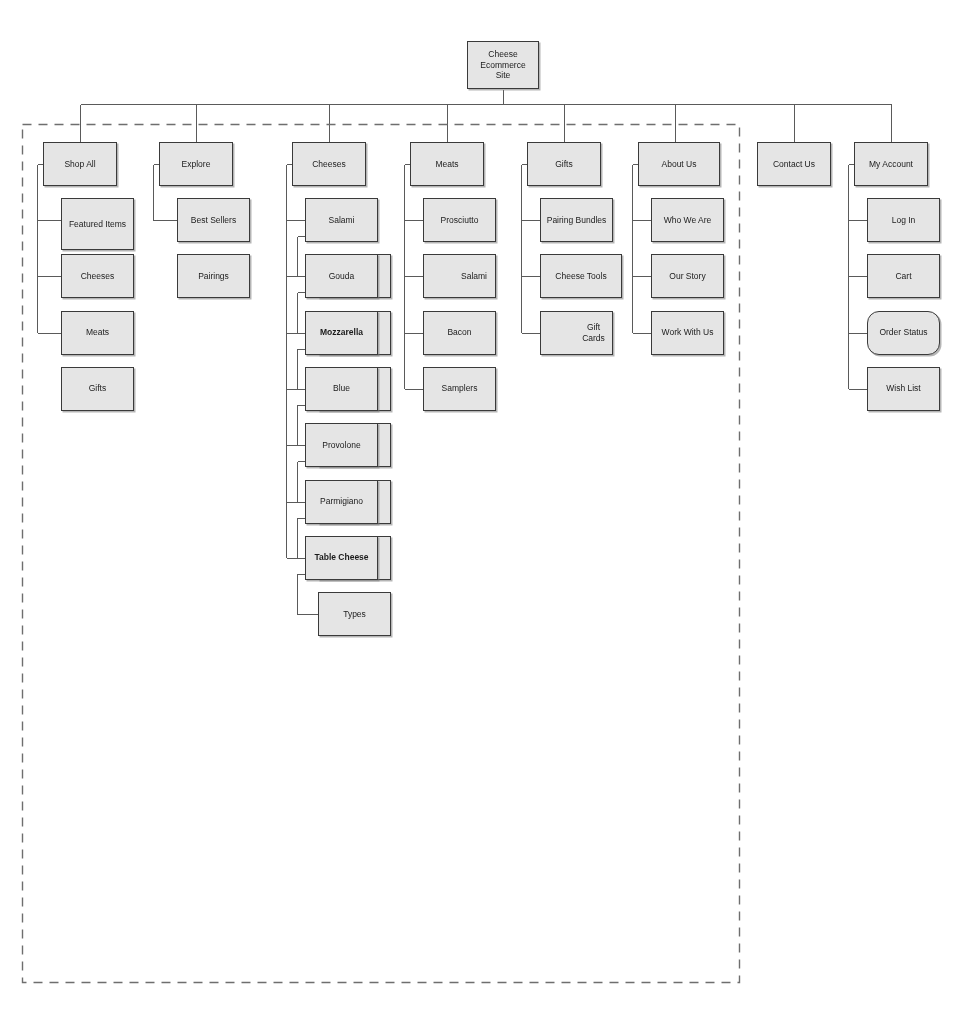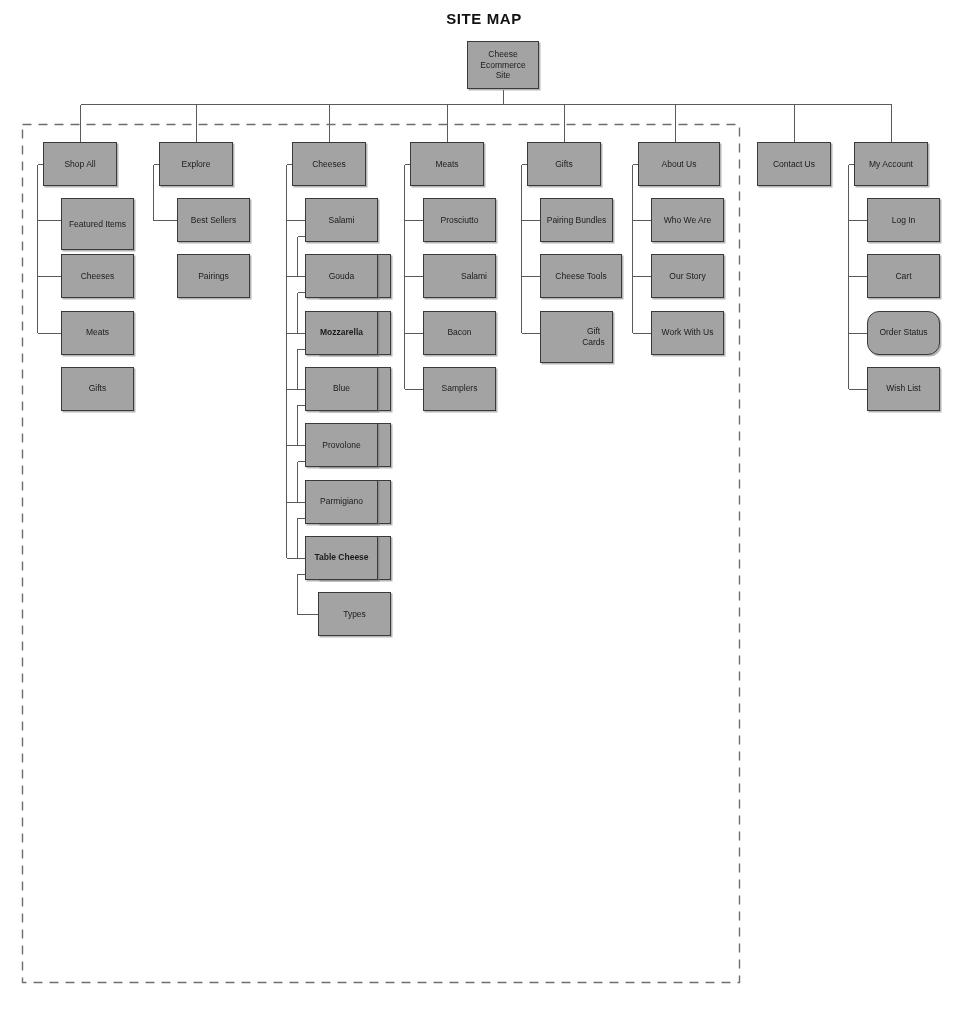--- a/index.html
+++ b/index.html
@@ -30,21 +30,21 @@
     fill:none;stroke:#5a5a5a;stroke-width:1;shape-rendering:crispEdges;
   }
   #wires .scope{
     stroke:#6e6e6e;stroke-width:1.4;stroke-dasharray:9 7;fill:none;
   }
 
   
   .node{
     position:absolute;
     box-sizing:border-box;
-    background:#a3a3a3;
+    background:#e5e5e5;
     border:1px solid #3a3a3a;
     box-shadow:1.5px 1.5px 0 rgba(120,120,120,.55);
     display:flex;align-items:center;justify-content:center;
     text-align:center;
     font-size:8.5px;
     line-height:1.28;
     color:#1b1b1b;
     padding:2px 3px;
     z-index:3;
   }
@@ -52,21 +52,20 @@
   .node.lvl1{font-size:8.5px;}
   .node.lvl2{font-size:8.5px;}
   .node.lvl3{font-size:8.5px;}
   .node.bold{font-weight:bold;}
 </style>
 </head>
 <body>
 
 <div id="canvas">
 
-  <div class="title">SITE MAP</div>
 
   <svg id="wires" width="968" height="1024" viewBox="0 0 968 1024">
       <line x1="503.5" y1="89.5" x2="503.5" y2="104.5"></line>
       <line x1="80.5" y1="104.5" x2="891.5" y2="104.5"></line>
       <line x1="80.5" y1="104.5" x2="80.5" y2="142.5"></line>
       <line x1="196.5" y1="104.5" x2="196.5" y2="142.5"></line>
       <line x1="329.5" y1="104.5" x2="329.5" y2="142.5"></line>
       <line x1="447.5" y1="104.5" x2="447.5" y2="142.5"></line>
       <line x1="564.5" y1="104.5" x2="564.5" y2="142.5"></line>
       <line x1="675.5" y1="104.5" x2="675.5" y2="142.5"></line>
@@ -225,21 +224,21 @@
       </div>
       <div class="node lvl1" style="left: 527px; top: 142px; width: 74px; height: 44px;">
         <span>Gifts</span>
       </div>
       <div class="node lvl2" style="left: 540px; top: 198px; width: 73px; height: 44px;">
         <span>Pairing Bundles</span>
       </div>
       <div class="node lvl2" style="left: 540px; top: 254.3px; width: 82px; height: 44px;">
         <span>Cheese Tools</span>
       </div>
-      <div class="node lvl2" style="left: 540px; top: 310.6px; width: 73px; height: 52px; padding-left: 37px;">
+      <div class="node lvl2" style="left: 540px; top: 310.6px; width: 73px; height: 44px; padding-left: 37px;">
         <span>Gift Cards</span>
       </div>
       <div class="node lvl1" style="left: 638px; top: 142px; width: 82px; height: 44px;">
         <span>About Us</span>
       </div>
       <div class="node lvl2" style="left: 651px; top: 198px; width: 73px; height: 44px;">
         <span>Who We Are</span>
       </div>
       <div class="node lvl2" style="left: 651px; top: 254.3px; width: 73px; height: 44px;">
         <span>Our Story</span>

